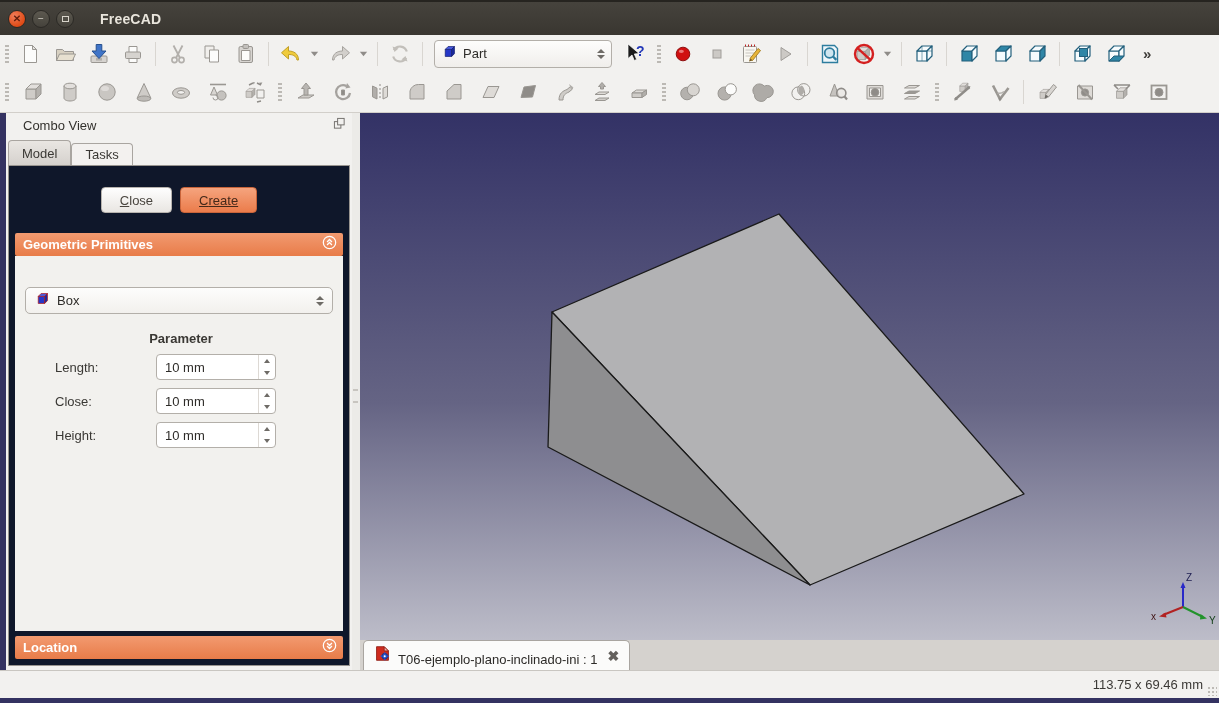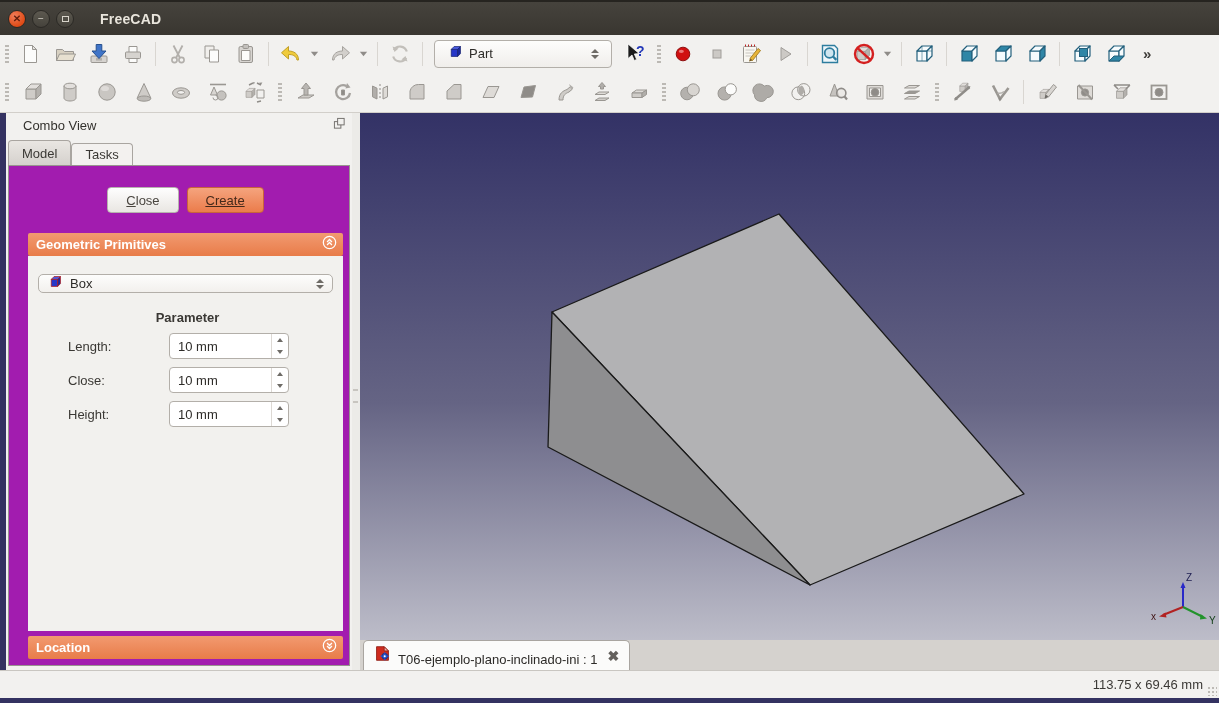--- a/index.html
+++ b/index.html
@@ -23,56 +23,56 @@
   #toolbar-part{top:72px;height:41px;border-bottom:1px solid #d2cfca;}
   .tb-btn{width:30px;height:30px;margin:0 2px;border:none;background:transparent;padding:0;
     display:flex;align-items:center;justify-content:center;}
   #toolbar-part .tb-btn{width:33px;height:34px;}
   .tb-sep{width:1px;height:24px;background:#d9d6d1;margin:0 5px;align-self:center;}
   .tb-handle{width:4px;height:18px;border-left:2px dotted #bcb9b4;border-right:2px dotted #bcb9b4;margin:0 5px;}
   .tb-caret{width:13px;height:30px;border:none;background:transparent;padding:0;margin-right:2px;
     display:flex;align-items:center;justify-content:center;}
   .tb-overflow{font-size:15px;font-weight:bold;color:#3f3d39;margin-left:10px;}
   .wb-combo{height:28px;width:178px;margin:0 6px;background:linear-gradient(#fdfdfc,#f0eeeb);
-    border:1px solid #b3afa9;border-radius:4px;display:flex;align-items:center;padding:0 12px;}
+    border:1px solid #b3afa9;border-radius:4px;display:flex;align-items:center;padding:0 6px;}
   .wb-combo .lbl{font-size:13px;color:#2e2c29;margin-left:5px;flex:1;}
   .spin-arrows{display:flex;flex-direction:column;align-items:center;gap:2px;}
   .spin-arrows i{width:0;height:0;border-left:4px solid transparent;border-right:4px solid transparent;}
   .spin-arrows i.up{border-bottom:4px solid #6e6b66;}
   .spin-arrows i.dn{border-top:4px solid #6e6b66;}
 
   
   .edge-left{position:absolute;left:0;top:113px;width:6px;height:590px;background:#343261;}
   .edge-bottom{position:absolute;left:0;top:698px;width:100%;height:5px;background:#343261;}
 
   
   .panel{position:absolute;left:6px;top:113px;width:346px;height:555px;background:#f2f1ef;}
   .panel-header{height:24px;display:flex;align-items:center;padding:0 6px 0 17px;}
   .panel-title{font-size:13px;color:#33312d;flex:1;}
   .tabs-row{height:28px;display:flex;align-items:flex-end;padding-left:2px;}
   .tab{height:22px;display:flex;align-items:center;justify-content:center;font-size:13px;color:#3a3834;
     border:1px solid #a9a5a0;border-bottom:none;border-radius:4px 4px 0 0;padding:0 13px;}
   .tab.inactive{height:25px;background:linear-gradient(#e9e6e2,#d5d1cd);}
   .tab.active{background:#f3f1ef;position:relative;z-index:2;}
-  .panel-content{position:absolute;left:2px;right:2px;top:52px;bottom:2px;background:#a21caf;
-    border:1px solid #98948f;display:flex;flex-direction:column;padding-left:13px;}
+  .panel-content{position:absolute;left:2px;right:2px;top:52px;bottom:2px;background:#0f172a;
+    border:1px solid #98948f;display:flex;flex-direction:column;}
   .task-buttons{display:flex;justify-content:center;gap:8px;margin-top:21px;}
   .task-btn{height:26px;border-radius:4px;font-size:13px;padding:0 18px;}
   .task-btn .btn-label{display:block;}
   .task-btn .btn-label::first-letter{text-decoration:underline;}
   .task-btn.secondary{background:linear-gradient(#fefefe,#e9e6e2);border:1px solid #b7b3ae;color:#49453f;}
   .task-btn.primary{background:linear-gradient(#f5a47e,#eb7c4b);border:1px solid #c8643a;color:#45291a;text-decoration:underline;}
   .section-header{margin:0 6px;height:23px;border-radius:2px;display:flex;align-items:center;
     background:linear-gradient(#f29a70,#e87c49);padding:0 6px 0 8px;}
   .section-header .sec-title{color:#fff;font-weight:bold;font-size:13px;flex:1;}
   .gp-header{margin-top:20px;}
   .section-body{margin:0 6px;background:#f2f1ee;flex:1;padding:14px 10px 0 10px;}
   .loc-header{margin-bottom:6px;margin-top:5px;}
-  .prim-combo{height:19px;background:linear-gradient(#fdfdfc,#f2f0ed);border:1px solid #b3afa9;border-radius:5px;
-    display:flex;align-items:center;padding:0 8px;margin-top:4px;}
+  .prim-combo{height:27px;background:linear-gradient(#fdfdfc,#f2f0ed);border:1px solid #b3afa9;border-radius:5px;
+    display:flex;align-items:center;padding:0 8px;margin-top:17px;}
   .prim-combo .lbl{font-size:13px;color:#2e2c29;margin-left:6px;flex:1;}
   .param-heading{font-size:13px;font-weight:bold;color:#3a3834;margin:17px 0 0 4px;text-align:center;}
   .param-row{display:flex;align-items:center;margin-top:8px;height:26px;}
   .param-row:first-of-type{margin-top:13px;}
   .param-label{font-size:13px;color:#3a3834;margin-left:30px;width:60px;}
   .spinbox{margin-left:41px;width:120px;height:26px;background:#fff;border:1px solid #b3afa9;border-radius:4px;
     display:flex;align-items:stretch;overflow:hidden;}
   .spinbox input{border:none;outline:none;flex:1;width:80px;font-size:13px;color:#2e2c29;padding:0 0 0 8px;background:transparent;}
   .spin-btns{width:17px;border-left:1px solid #ddd9d4;display:flex;flex-direction:column;}
   .spin-btns > div{flex:1;display:flex;align-items:center;justify-content:center;}

